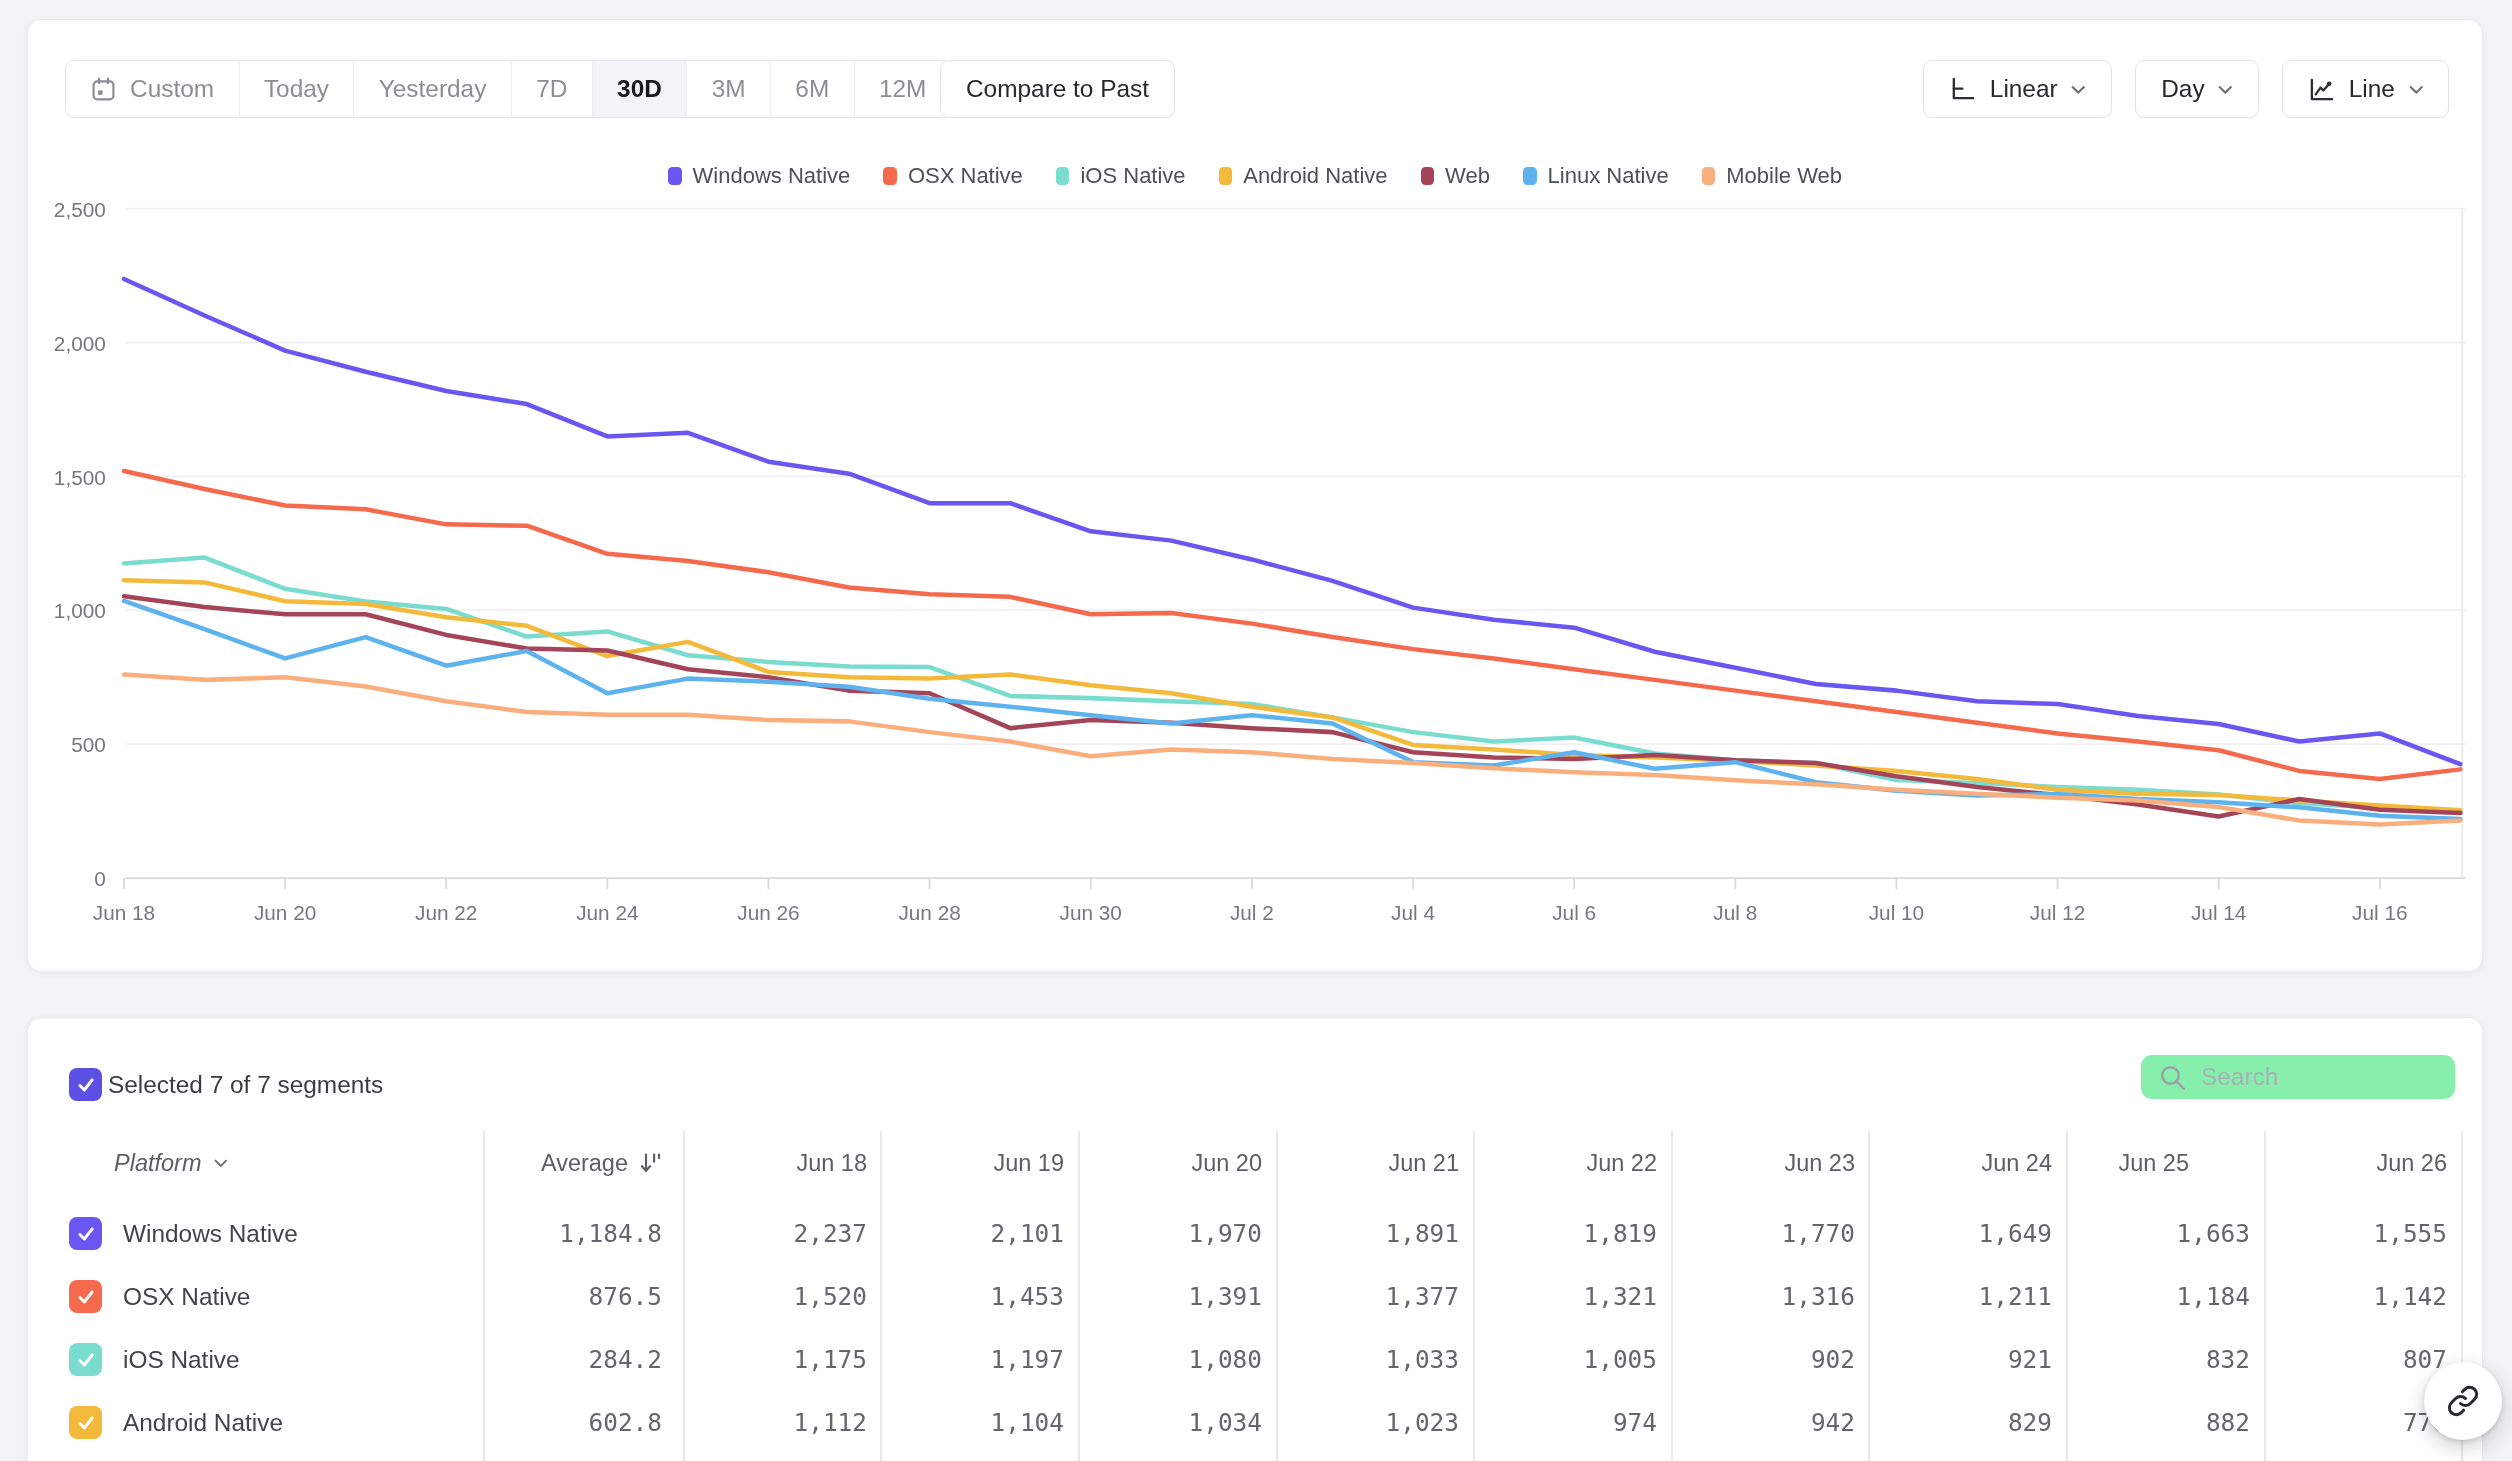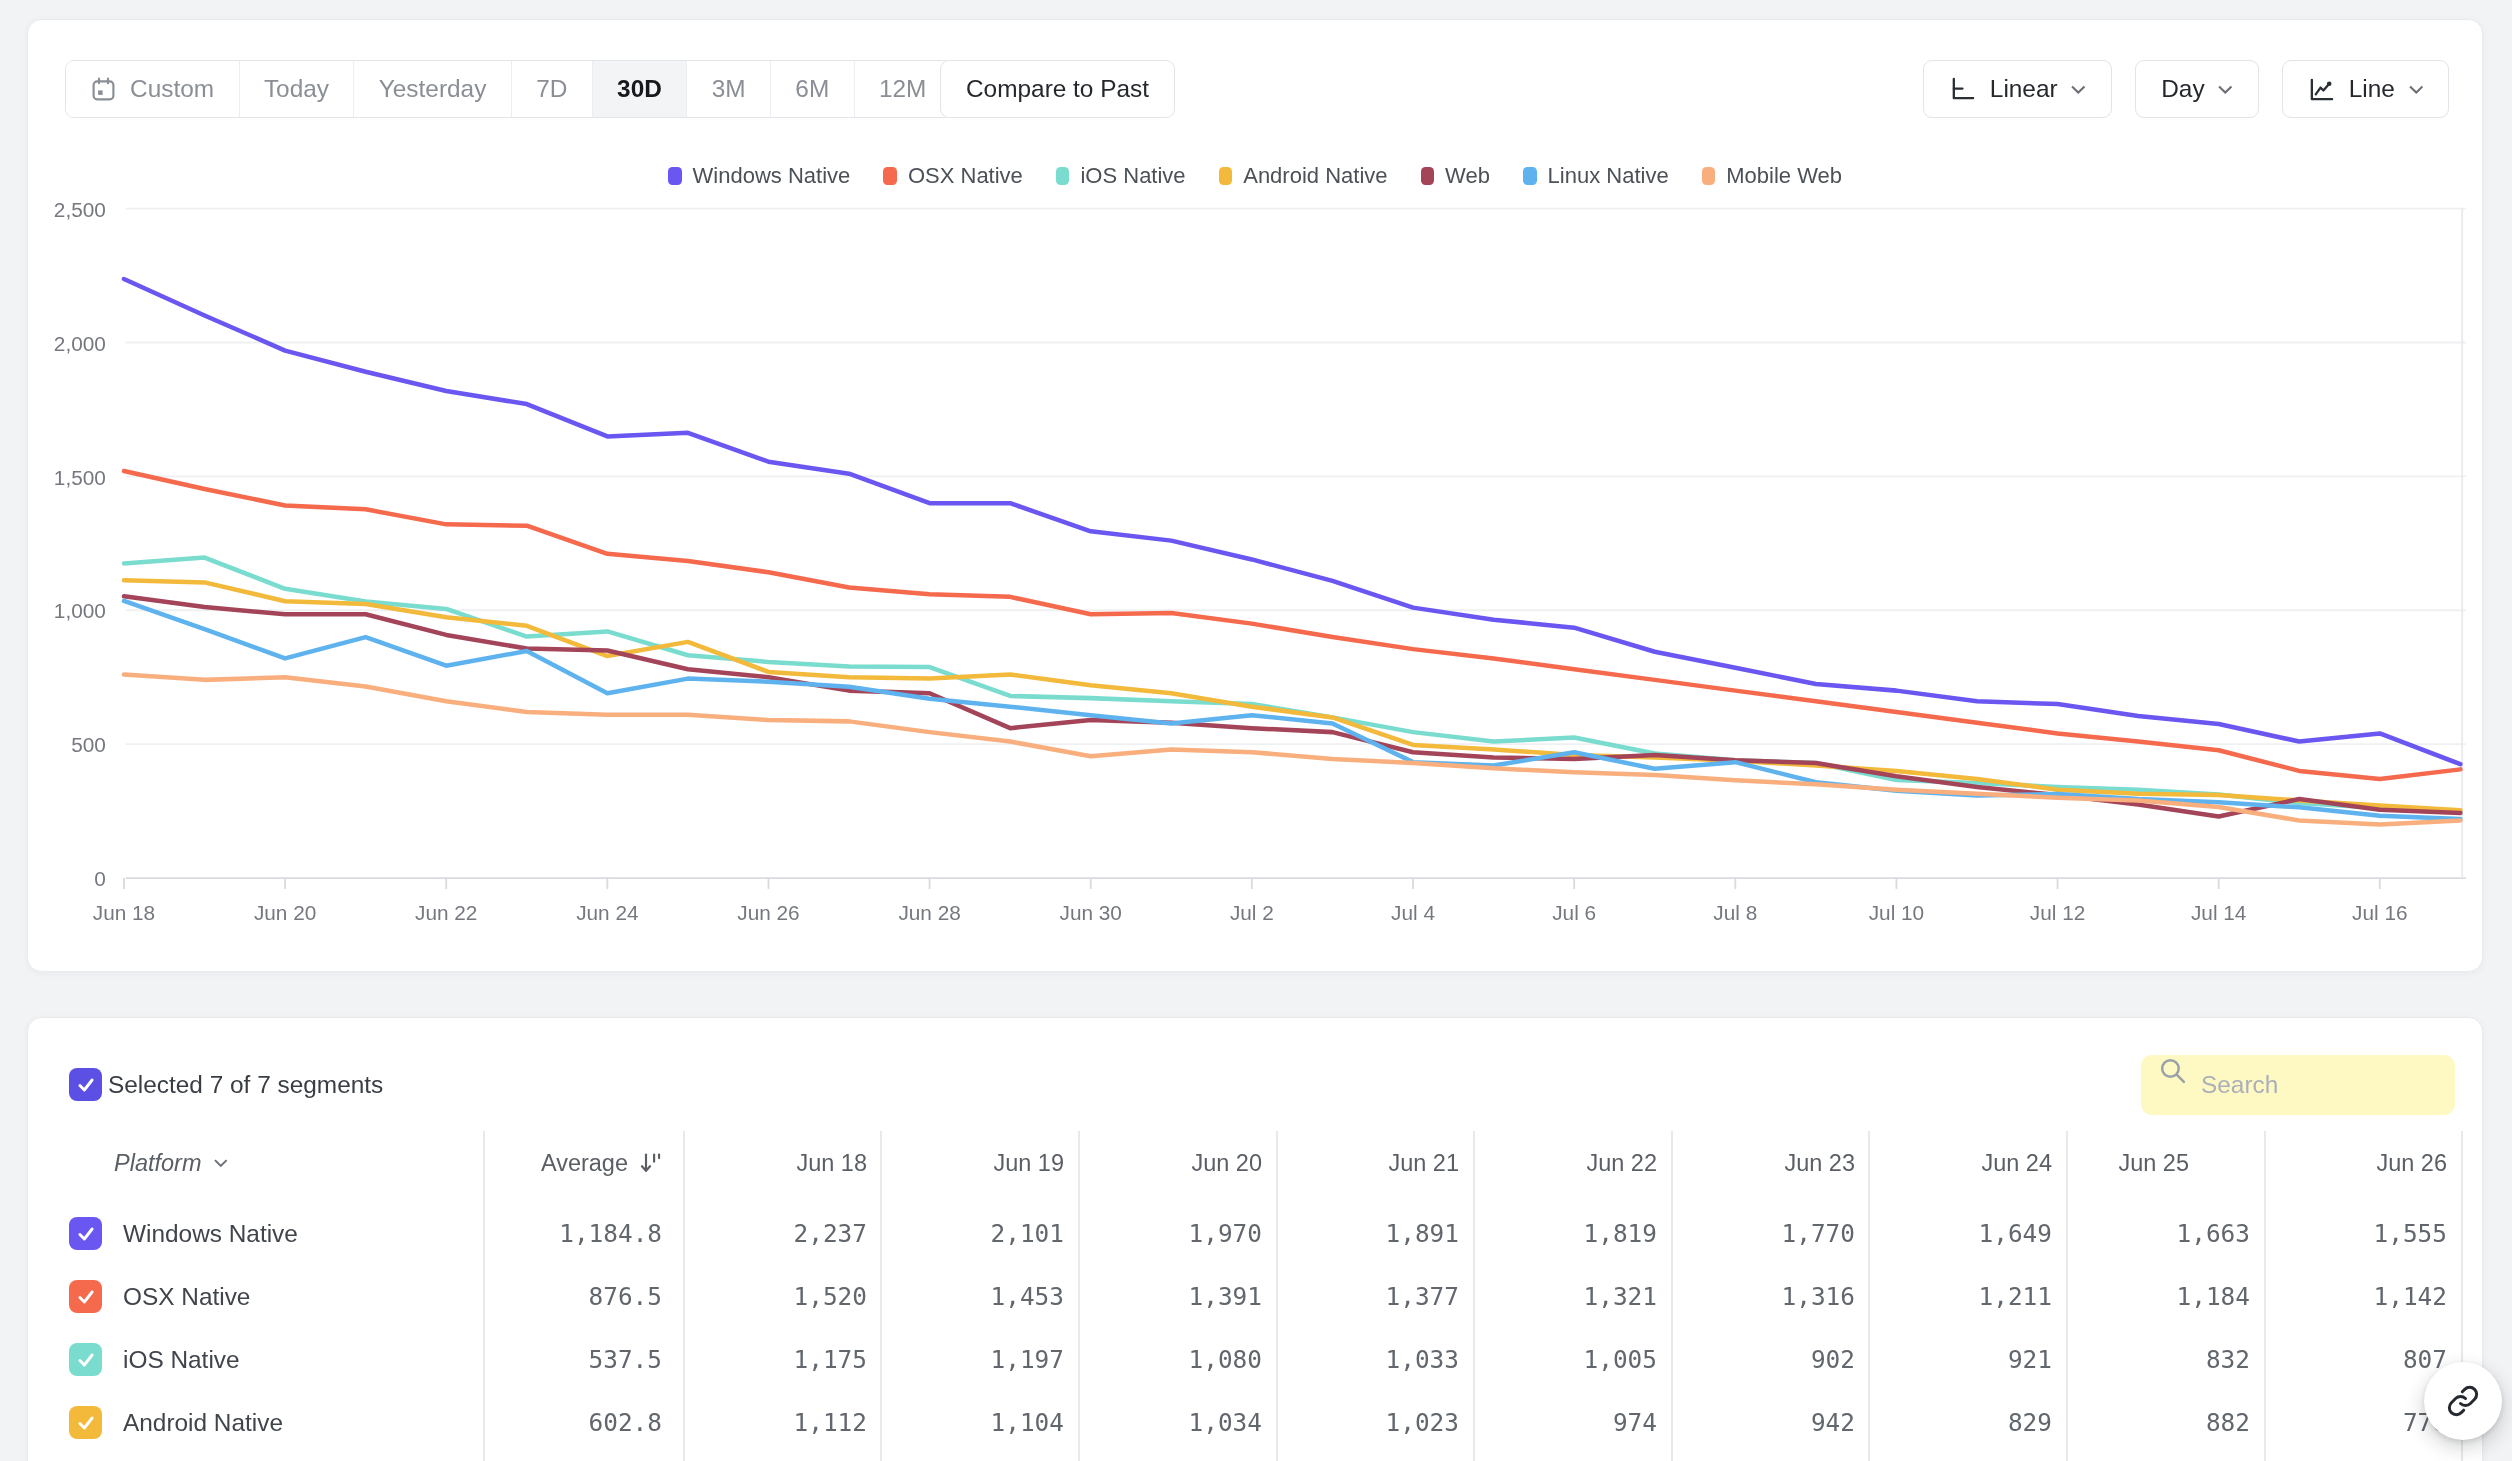--- a/index.html
+++ b/index.html
@@ -65,23 +65,23 @@
     display: flex; align-items: center; gap: 6px;
   }
   .cb {
     width: 33px; height: 33px; border-radius: 8.1px;
     display: flex; align-items: center; justify-content: center;
     flex: none; cursor: pointer;
   }
   .panel-head-label { font-size: 24.4px; color: #393e45; }
 
   .search {
-    position: absolute; left: 2113px; top: 37px; width: 314px; height: 60px;
-    background: #fef9c3; border-radius: 11px;
-    display: flex; align-items: flex-start;
+    position: absolute; left: 2113px; top: 37px; width: 314px; height: 44px;
+    background: #86efac; border-radius: 11px;
+    display: flex; align-items: center;
   }
   .search svg { position: absolute; left: 16.3px; }
   .search input {
     width: 100%; height: 100%; background: transparent; border: none; outline: none;
     padding-left: 60px; font-size: 24.4px; color: #555a61; font-family: inherit;
   }
   .search input::placeholder { color: #abb0b8; }
 
   .tbl-sep { position: absolute; top: 113px; bottom: 0; width: 1.8px; background: #e7e9ec; }
 
@@ -366,21 +366,21 @@
       </div>
       <div class="t-row" style="top: 310px;">
         <div class="plat-cell">
           <div class="cb" style="background:#79dccf">
             <svg width="20" height="20" viewBox="0 0 18 18" fill="none" stroke="#ffffff" stroke-width="2.6" stroke-linecap="round" stroke-linejoin="round">
               <polyline points="3.5,9.5 7.5,13.5 14.5,4.5"></polyline>
             </svg>
           </div>
           <span class="plat-label">iOS Native</span>
         </div>
-        <div class="num-cell" style="left:456px;width:178px">537.5</div>
+        <div class="num-cell" style="left:456px;width:178px">284.2</div>
         <div class="num-cell" style="left:656px;width:183px">1,175</div>
         <div class="num-cell" style="left:853px;width:183px">1,197</div>
         <div class="num-cell" style="left:1051px;width:183px">1,080</div>
         <div class="num-cell" style="left:1248px;width:183px">1,033</div>
         <div class="num-cell" style="left:1446px;width:183px">1,005</div>
         <div class="num-cell" style="left:1644px;width:183px">902</div>
         <div class="num-cell" style="left:1841px;width:183px">921</div>
         <div class="num-cell" style="left:2039px;width:183px">832</div>
         <div class="num-cell" style="left:2236px;width:183px">807</div>
       </div>

